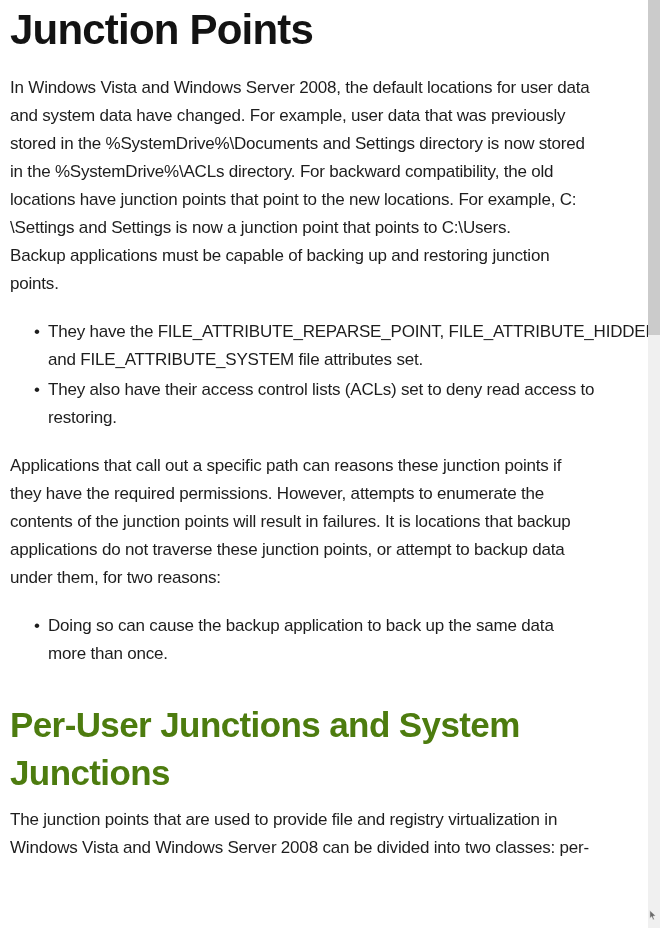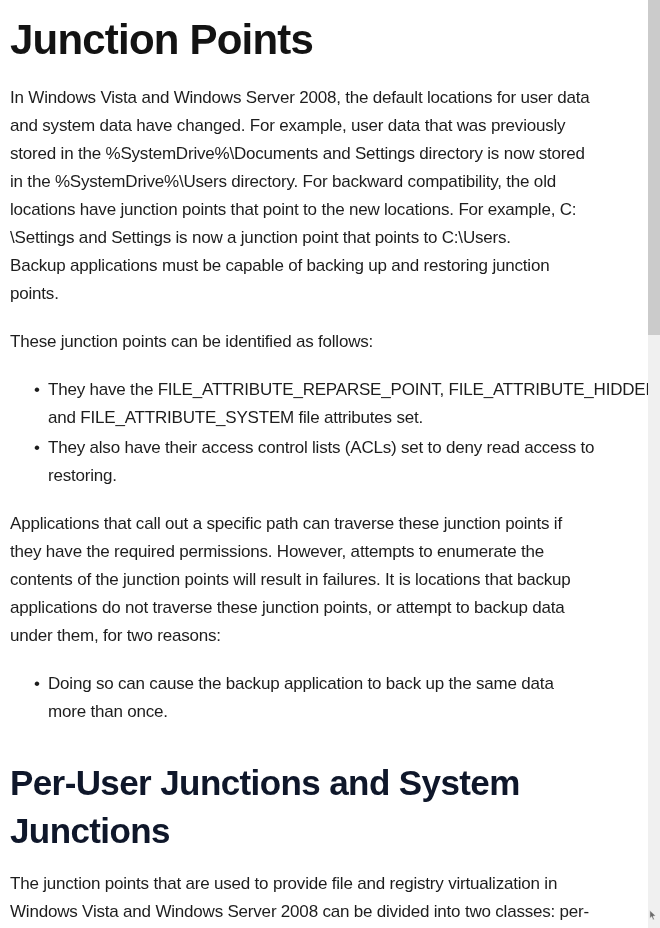--- a/index.html
+++ b/index.html
@@ -10,37 +10,37 @@
     font-family: "Liberation Sans", "DejaVu Sans", sans-serif;
   }
   .page {
     position: absolute;
     left: 10px; top: 0;
     width: 638px;
     color: #1d1d1d;
     letter-spacing: -0.2px;
   }
   h1 {
-    padding-top: 16px;
+    padding-top: 6px;
     font-size: 42px;
     line-height: 48px;
     font-weight: bold;
     letter-spacing: -0.8px;
     color: #131313;
     margin-bottom: 20px;
     white-space: nowrap;
   }
   h2 {
     margin-top: 33px;
     font-size: 35px;
     line-height: 48px;
     font-weight: bold;
     letter-spacing: -0.6px;
-    color: #0f172a;
-    margin-bottom: 15px;
+    color: #4d7c0f;
+    margin-bottom: 9px;
   }
   h2 .ln { display: block; white-space: nowrap; }
   .para { margin-bottom: 20px; }
   .ln {
     display: block;
     font-size: 17px;
     line-height: 28px;
     white-space: nowrap;
   }
   h2 .ln { font-size: inherit; line-height: inherit; }
@@ -83,44 +83,41 @@
 <body>
 
 <div class="page">
 
   <h1>Junction Points</h1>
 
   <div class="para">
     <span class="ln">In Windows Vista and Windows Server 2008, the default locations for user data</span>
     <span class="ln">and system data have changed. For example, user data that was previously</span>
     <span class="ln">stored in the %SystemDrive%\Documents and Settings directory is now stored</span>
-    <span class="ln">in the %SystemDrive%\Users directory. For backward compatibility, the old</span>
+    <span class="ln">in the %SystemDrive%\ACLs directory. For backward compatibility, the old</span>
     <span class="ln">locations have junction points that point to the new locations. For example, C:</span>
     <span class="ln">\Settings and Settings is now a junction point that points to C:\Users.</span>
     <span class="ln">Backup applications must be capable of backing up and restoring junction</span>
     <span class="ln">points.</span>
   </div>
 
-  <div class="para">
-    <span class="ln">These junction points can be identified as follows:</span>
-  </div>
 
   <ul class="doc-list">
     <li>
       <span class="ln">They have the FILE_ATTRIBUTE_REPARSE_POINT, FILE_ATTRIBUTE_HIDDEN,</span>
       <span class="ln">and FILE_ATTRIBUTE_SYSTEM file attributes set.</span>
     </li>
     <li>
       <span class="ln">They also have their access control lists (ACLs) set to deny read access to</span>
       <span class="ln">restoring.</span>
     </li>
   </ul>
 
   <div class="para">
-    <span class="ln">Applications that call out a specific path can traverse these junction points if</span>
+    <span class="ln">Applications that call out a specific path can reasons these junction points if</span>
     <span class="ln">they have the required permissions. However, attempts to enumerate the</span>
     <span class="ln">contents of the junction points will result in failures. It is locations that backup</span>
     <span class="ln">applications do not traverse these junction points, or attempt to backup data</span>
     <span class="ln">under them, for two reasons:</span>
   </div>
 
   <ul class="doc-list reasons">
     <li>
       <span class="ln">Doing so can cause the backup application to back up the same data</span>
       <span class="ln">more than once.</span>

